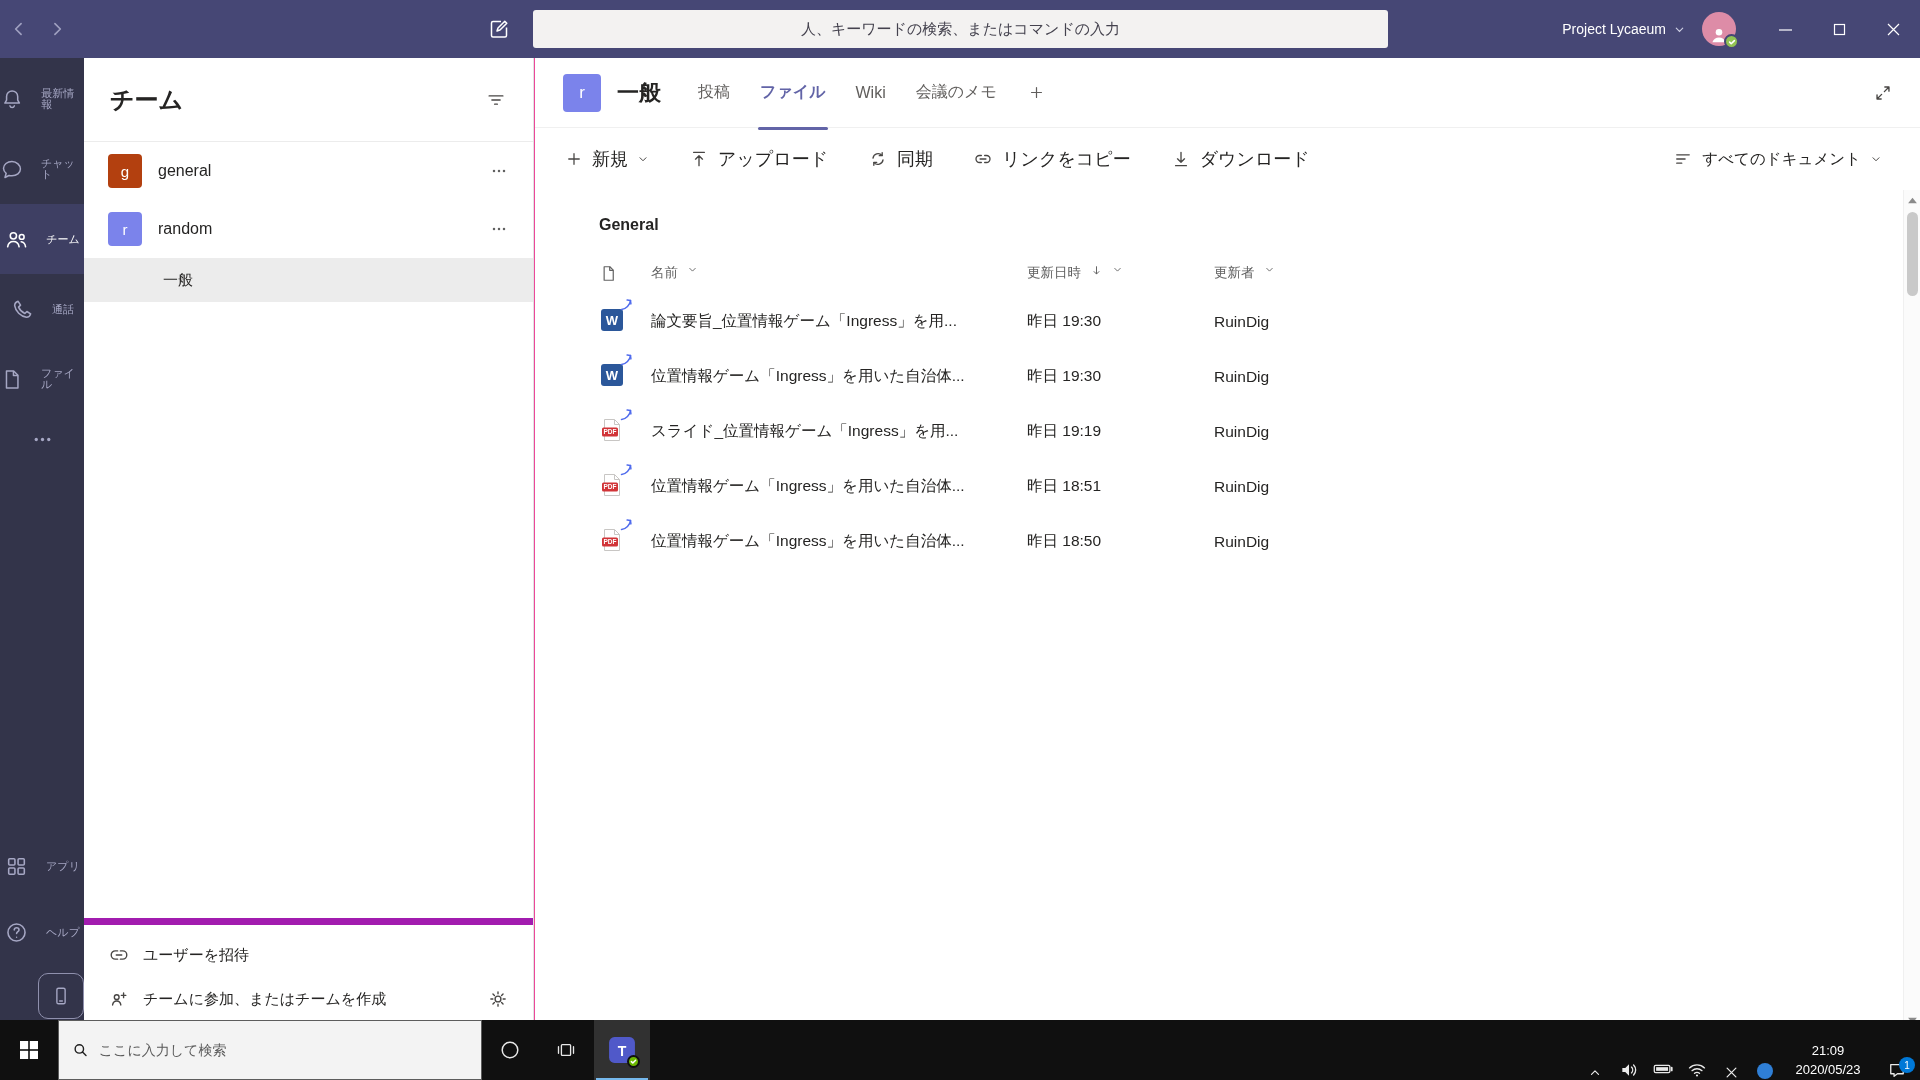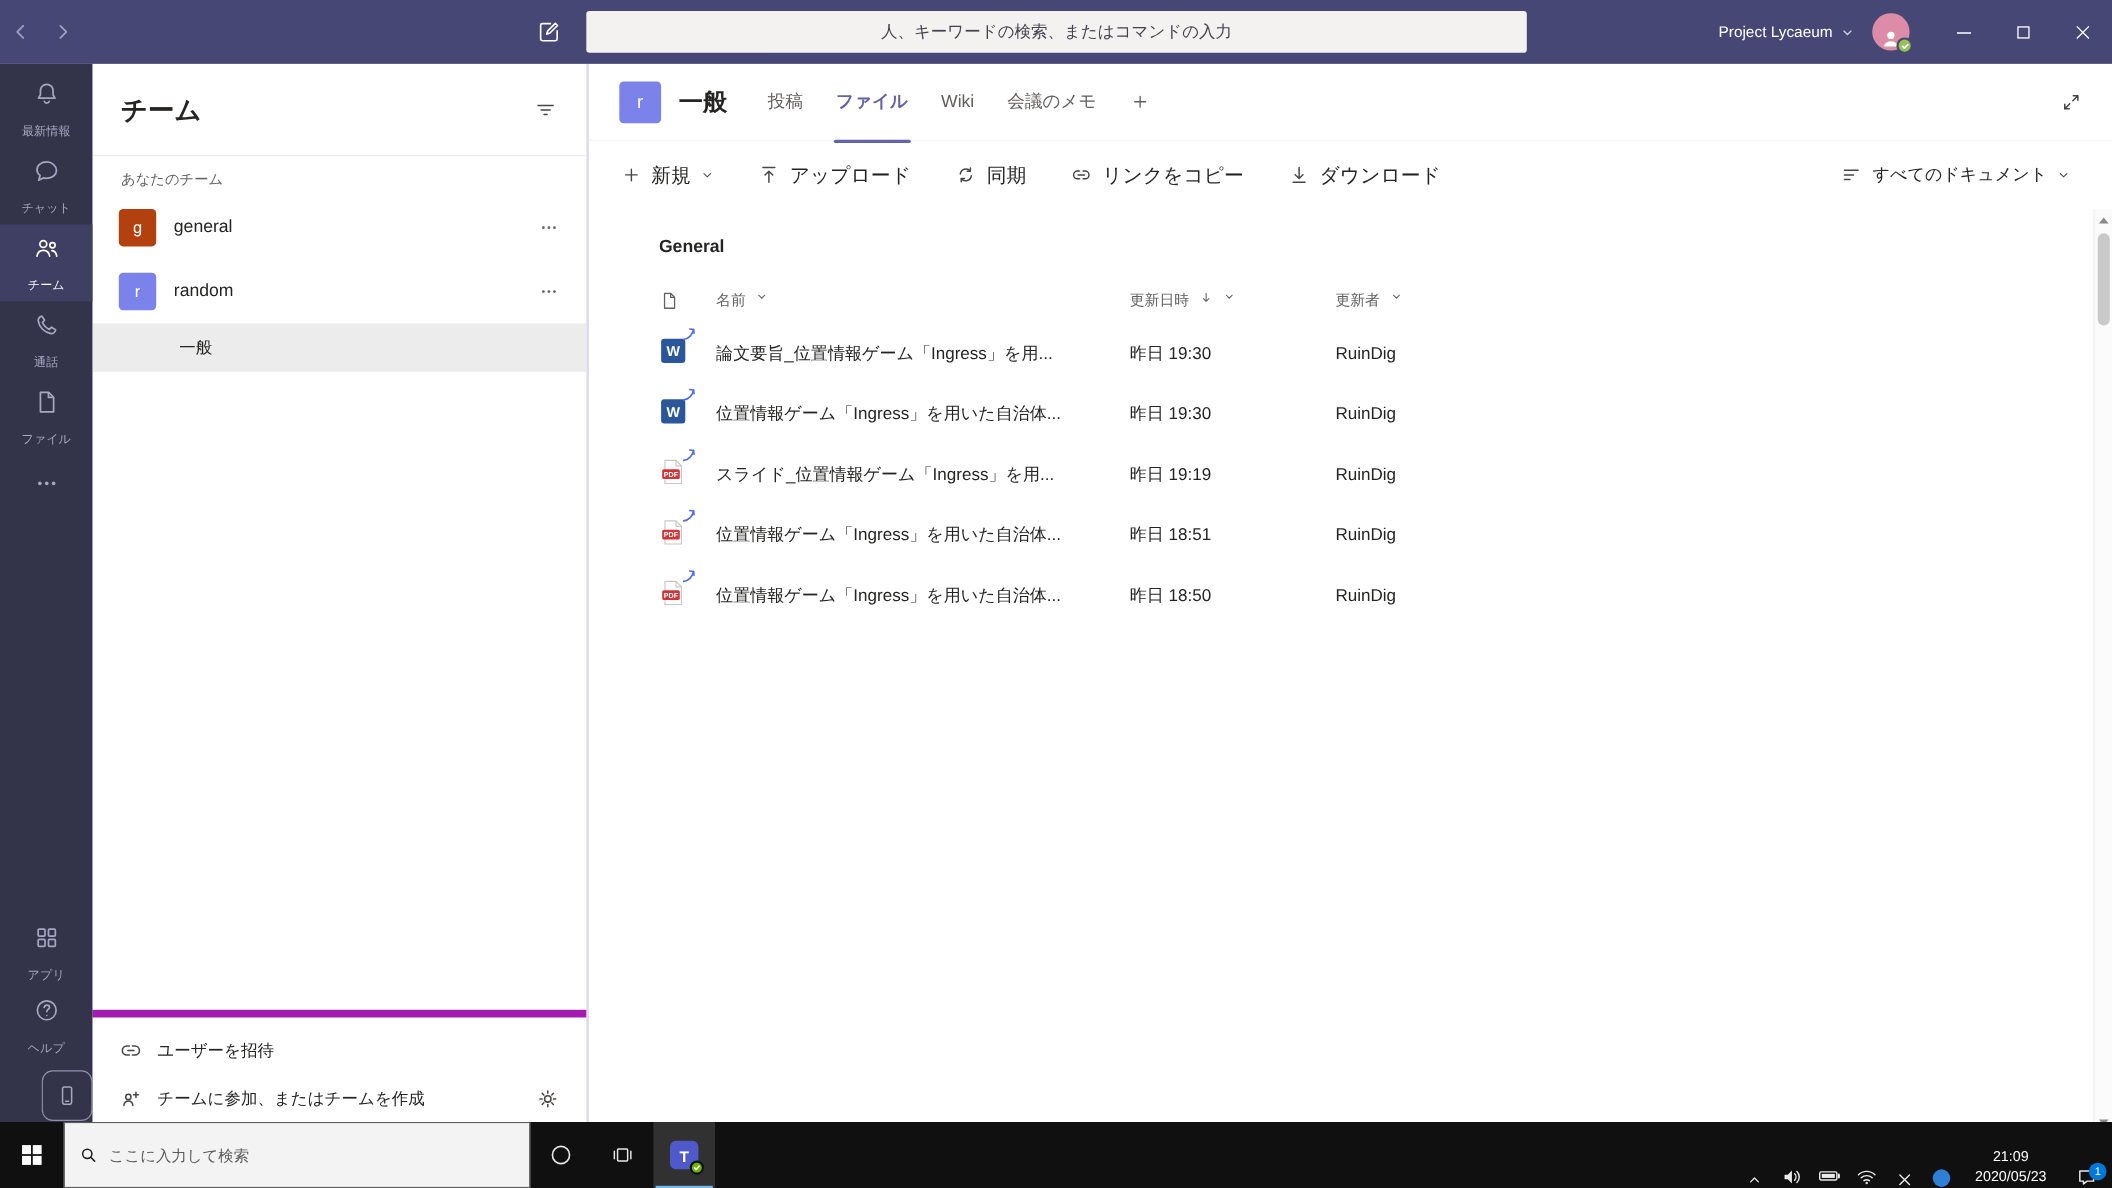--- a/index.html
+++ b/index.html
@@ -1,35 +1,35 @@
 <!DOCTYPE html>
 <html><head>
 <meta charset="utf-8">
 <style>
   *{margin:0;padding:0;box-sizing:border-box;-webkit-user-select:none;user-select:none}
   html,body{width:1920px;height:1080px}
   body{font-family:"Liberation Sans","DejaVu Sans",sans-serif;background:#000}
-  .screen{position:relative;width:1920px;height:1080px;overflow:hidden;background:#c4b5fd}
+  .screen{position:relative;width:1920px;height:1080px;overflow:hidden;background:#ec4899}
   svg{display:block}
 
   
   .titlebar{position:absolute;top:0;left:0;right:0;height:58px;background:#464775;display:flex;align-items:center;color:#fff;z-index:30}
   .nav-btn{width:38px;height:58px;display:flex;align-items:center;justify-content:center;color:#9fa0c0;cursor:pointer}
   .compose-btn{position:absolute;left:476px;top:0;width:46px;height:58px;display:flex;align-items:center;justify-content:center;background:none;border:none;color:#fff;cursor:pointer}
   .cmd-bar{position:absolute;left:533px;top:10px;width:855px;height:38px;background:#f3f2f1;border-radius:3px;display:flex;align-items:center;justify-content:center;cursor:text}
   .cmd-bar span{color:#44424e;font-size:15px}
   .tb-right{margin-left:auto;height:58px;display:flex;align-items:center}
   .org{display:flex;align-items:center;gap:7px;font-size:14px;margin-right:16px;cursor:pointer}
   .avatar{width:34px;height:34px;border-radius:50%;background:#dd8ca7;position:relative;margin-right:22px;display:flex;align-items:flex-end;justify-content:center;overflow:visible;cursor:pointer}
   .presence{position:absolute;right:-3px;bottom:-3px;width:15px;height:15px;border-radius:50%;background:#92c353;border:2px solid #464775;display:flex;align-items:center;justify-content:center}
   .winbtn{width:54px;height:58px;display:flex;align-items:center;justify-content:center;cursor:pointer}
 
   
   .rail{position:absolute;left:0;top:58px;width:84px;bottom:49px;background:#33344a;display:flex;flex-direction:column;padding-top:6px;z-index:20}
-  .rail-item{height:70px;display:flex;flex-direction:column;align-items:center;justify-content:center;gap:17px;color:#a6a7c4;cursor:pointer}
+  .rail-item{height:70px;display:flex;flex-direction:row;align-items:center;justify-content:center;gap:17px;color:#a6a7c4;cursor:pointer}
   .rail-item .lbl{font-size:11px;line-height:1}
   .rail-item.active{background:#3e3f63;color:#fff}
   .rail-item.dots{height:50px}
   .rail-bottom{margin-top:auto;display:flex;flex-direction:column;align-items:flex-end;padding-bottom:12px;width:100%}
   .rail-bottom .rail-item{width:100%;height:66px}
   .mobile-btn{width:46px;height:46px;border:1.5px solid #8f90ad;border-radius:10px;display:flex;align-items:center;justify-content:center;color:#a6a7c4;margin-top:8px;cursor:pointer}
 
   
   .sidebar{position:absolute;left:84px;top:58px;width:450px;bottom:49px;background:#fff;border-right:1px solid #e1e1e1;display:flex;flex-direction:column;z-index:10}
   .sb-header{height:84px;display:flex;align-items:center;justify-content:space-between;padding:0 26px;border-bottom:1px solid #ececec;flex:none}
@@ -233,21 +233,20 @@
 
   <aside class="sidebar">
     <div class="sb-header">
       <span class="sb-title">チーム</span>
       <span class="filter-btn">
         <svg width="22" height="22" viewBox="0 0 24 24" fill="none" stroke="currentColor" stroke-width="1.5" stroke-linecap="round">
             <path d="M4.5 7.5h15M7.5 12h9M10.5 16.5h3"></path>
           </svg>
       </span>
     </div>
-    <div class="sb-section">あなたのチーム</div>
 
     <div class="team-row">
       <span class="team-avatar t-general">g</span>
       <span class="team-name">general</span>
       <span class="more-dots">
         <svg width="20" height="20" viewBox="0 0 24 24" fill="currentColor">
             <circle cx="6" cy="12" r="1.5"></circle>
             <circle cx="12" cy="12" r="1.5"></circle>
             <circle cx="18" cy="12" r="1.5"></circle>
           </svg>

